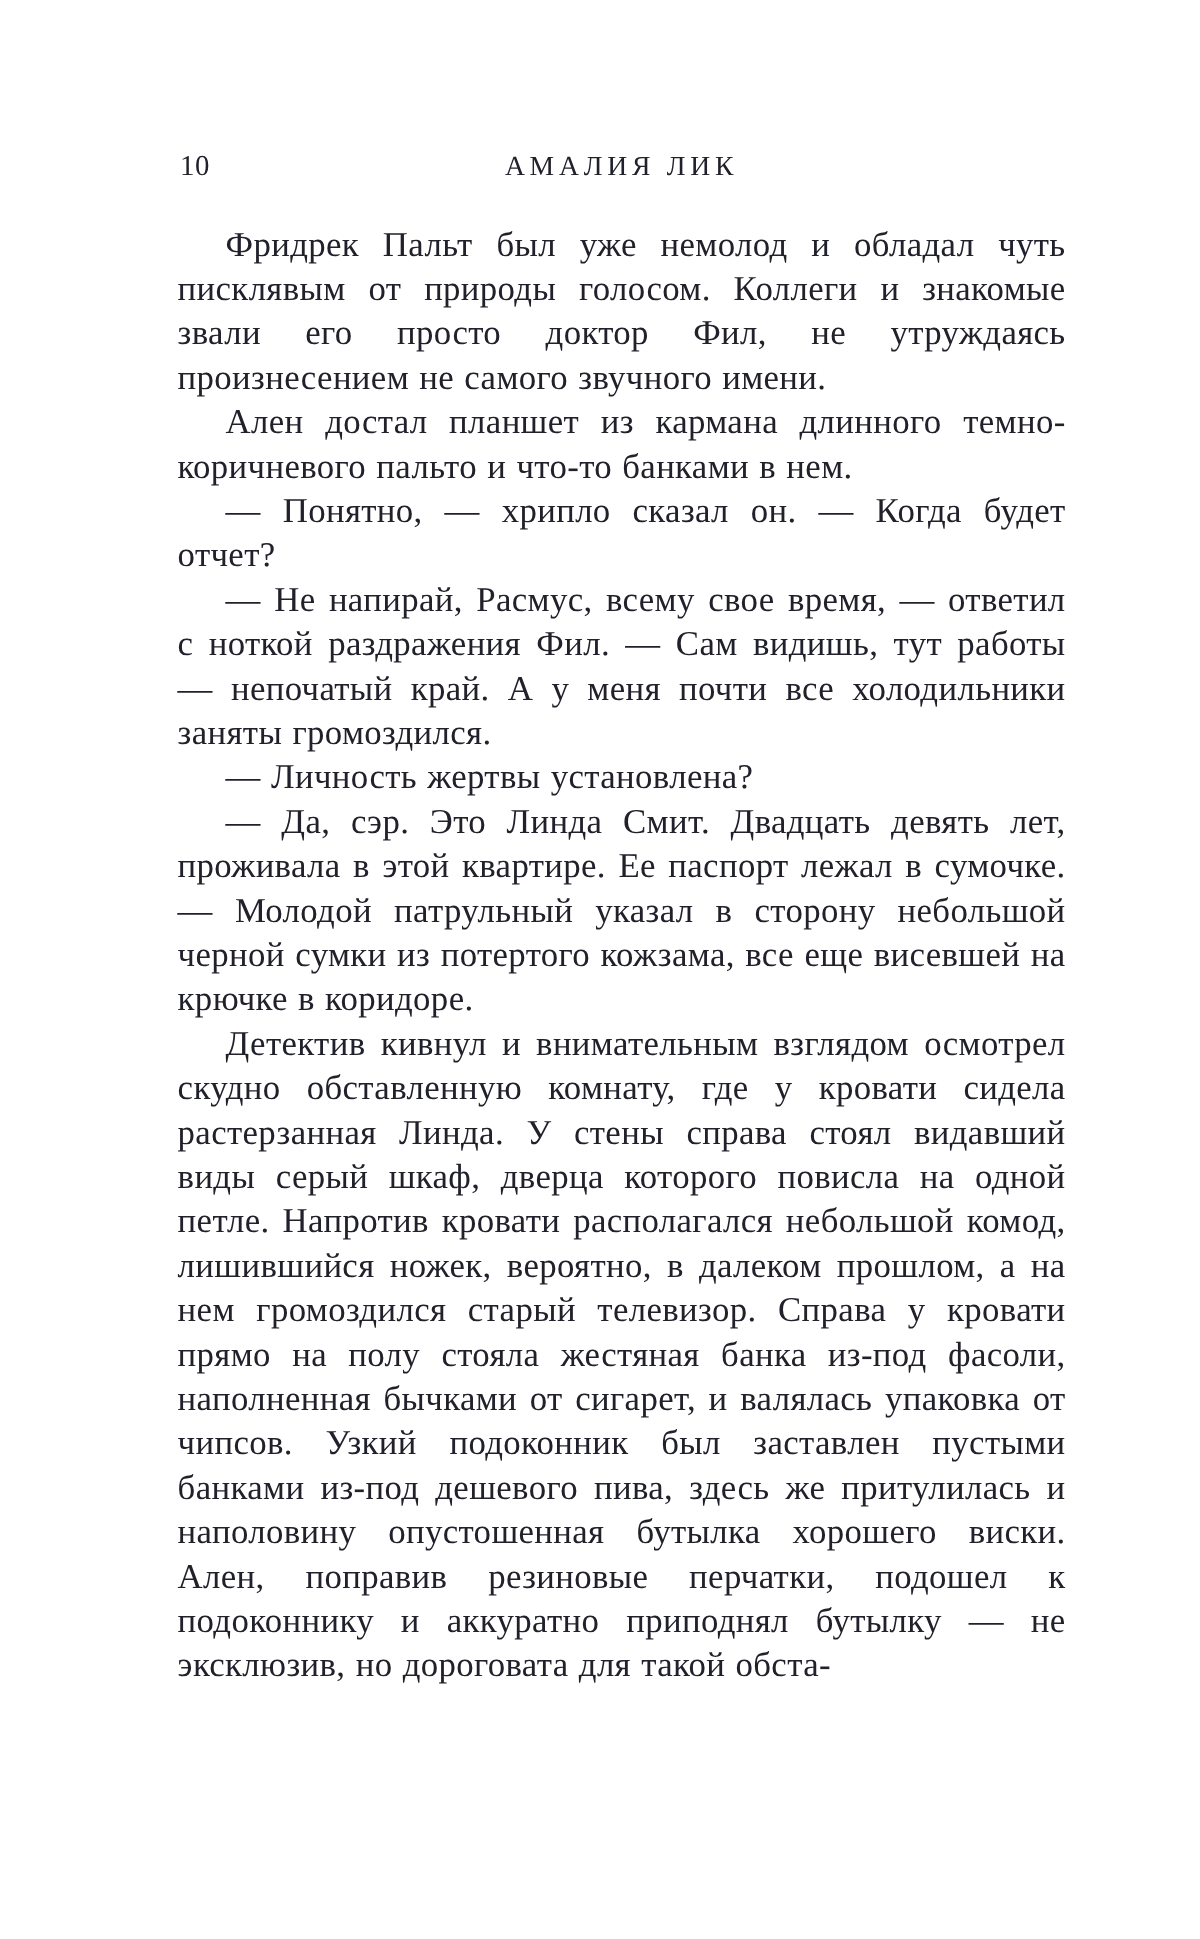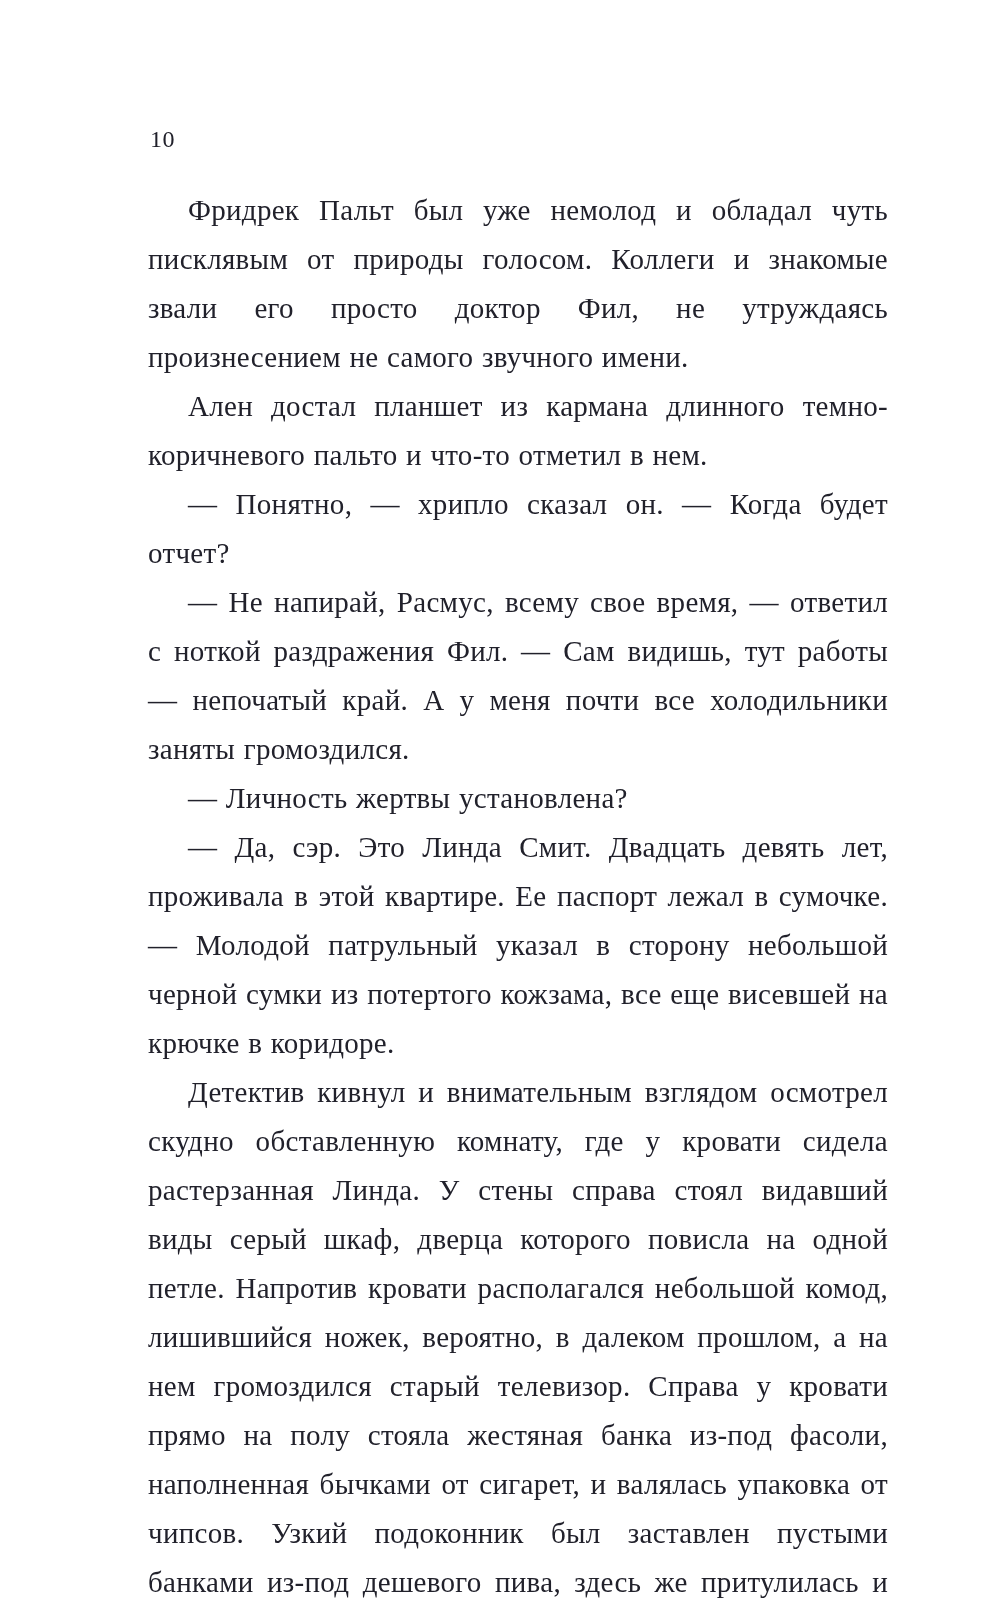--- a/index.html
+++ b/index.html
@@ -48,38 +48,39 @@
   }
   .page-text {
     position: absolute;
     top: 186px;
     left: 0;
     width: 100%;
   }
   .para {
     margin: 0;
     font-size: 29px;
-    line-height: 49px;
+    line-height: 37px;
     text-align: justify;
     text-indent: 40px;
     letter-spacing: 0.3px;
     word-spacing: 1px;
     hyphens: auto;
     -webkit-hyphens: auto;
   }
 </style>
 </head>
 <body>
 
 <div class="page">
   <div class="running-head">
     <span class="page-number">10</span>
+    <span class="header-title">АМАЛИЯ ЛИК</span>
   </div>
   <main class="page-text">
       <p class="para">Фридрек Пальт был уже немолод и обладал чуть писклявым от природы голосом. Коллеги и знакомые звали его просто доктор Фил, не утруждаясь произнесением не самого звучного имени.</p>
-      <p class="para">Ален достал планшет из кармана длинного темно-коричневого пальто и что-то отметил в нем.</p>
+      <p class="para">Ален достал планшет из кармана длинного темно-коричневого пальто и что-то банками в нем.</p>
       <p class="para">— Понятно, — хрипло сказал он. — Когда будет отчет?</p>
       <p class="para">— Не напирай, Расмус, всему свое время, — ответил с ноткой раздражения Фил. — Сам видишь, тут работы — непочатый край. А у меня почти все холодильники заняты громоздился.</p>
       <p class="para">— Личность жертвы установлена?</p>
       <p class="para">— Да, сэр. Это Линда Смит. Двадцать девять лет, проживала в этой квартире. Ее паспорт лежал в сумочке. — Молодой патрульный указал в сторону небольшой черной сумки из потертого кожзама, все еще висевшей на крючке в коридоре.</p>
       <p class="para">Детектив кивнул и внимательным взглядом осмотрел скудно обставленную комнату, где у кровати сидела растерзанная Линда. У стены справа стоял видавший виды серый шкаф, дверца которого повисла на одной петле. Напротив кровати располагался небольшой комод, лишившийся ножек, вероятно, в далеком прошлом, а на нем громоздился старый телевизор. Справа у кровати прямо на полу стояла жестяная банка из-под фасоли, наполненная бычками от сигарет, и валялась упаковка от чипсов. Узкий подоконник был заставлен пустыми банками из-под дешевого пива, здесь же притулилась и наполовину опустошенная бутылка хорошего виски. Ален, поправив резиновые перчатки, подошел к подоконнику и аккуратно приподнял бутылку — не эксклюзив, но дороговата для такой обста-</p>
     </main>
 </div>
 
 </body></html>

